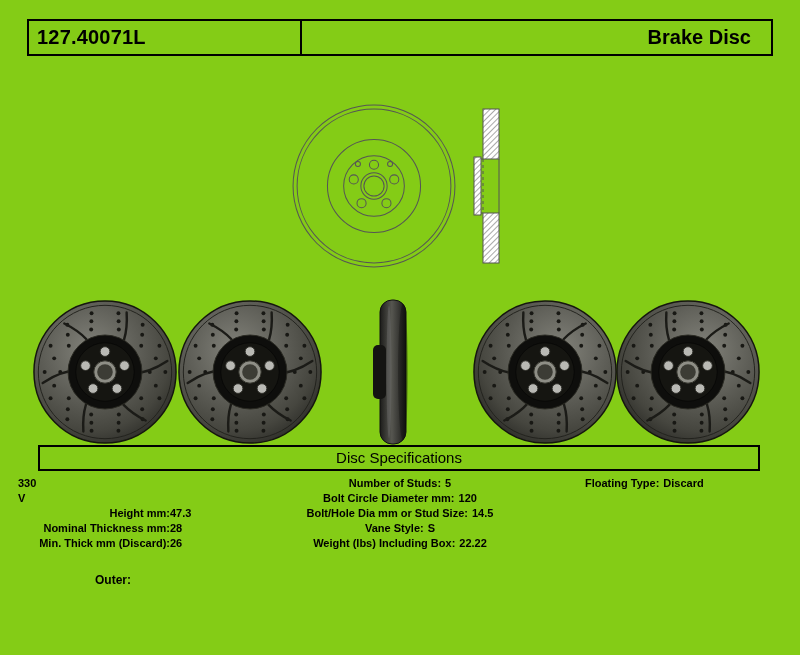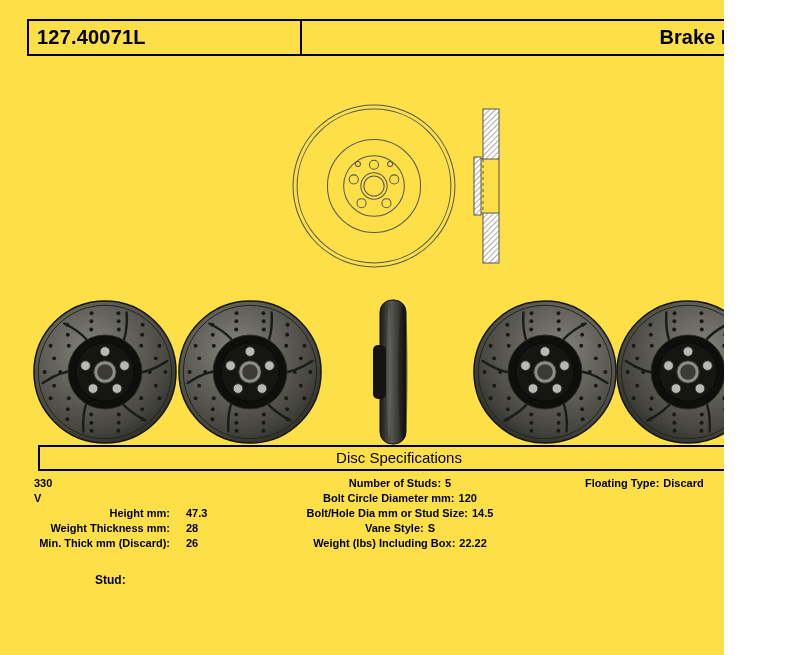--- a/index.html
+++ b/index.html
@@ -1,26 +1,26 @@
 <!DOCTYPE html>
 <html><head>
 <meta charset="utf-8">
 <style>
   * { margin:0; padding:0; box-sizing:border-box; }
   html,body { background:#fff; }
   body { font-family:"Liberation Sans", sans-serif; color:#000; }
-  .page { position:relative; width:724px; height:655px; background:#fde047; overflow:hidden; }
+  .page { position:relative; width:800px; height:655px; background:#84cc16; overflow:hidden; }
 
   
   .header { position:absolute; left:27px; top:19px; width:746px; height:37px;
             border:2px solid #000; display:flex; }
   .header-left { width:273px; border-right:2px solid #000; display:flex; align-items:center;
                  padding-left:8px; font-weight:bold; font-size:20px; letter-spacing:0.2px; }
   .header-right { flex:1; display:flex; align-items:center; justify-content:flex-end;
-                  padding-right:8px; font-weight:bold; font-size:20px;margin-left:48px; }
+                  padding-right:20px; font-weight:bold; font-size:20px;margin-left:48px; }
 
   
   .tech-front { position:absolute; left:288px; top:100px; width:172px; height:172px; }
   .tech-side  { position:absolute; left:470px; top:105px; width:38px;  height:162px; }
 
   
   .rotor-photo { position:absolute; width:146px; height:146px; top:299px; }
   .rotor-1 { left:32px; }
   .rotor-2 { left:177px; }
   .rotor-4 { left:472px; transform:scaleX(-1); }
@@ -28,21 +28,21 @@
   .rotor-edge { position:absolute; left:365px; top:297px; width:56px; height:150px; }
 
   
   .spec-bar { position:absolute; left:38px; top:445px; width:722px; height:26px;
               border:2px solid #000; text-align:center; font-weight:normal; font-size:15px;
               line-height:22px; }
   .col { position:absolute; font-size:11px; font-weight:bold; line-height:15px; }
   .col-left { left:18px; top:476px; width:190px; }
   .col-left .row { display:flex; }
   .col-left .lbl { width:152px; text-align:right; white-space:nowrap; }
-  .col-left .val { margin-left:16px; white-space:nowrap; }
+  .col-left .val { margin-left:0; white-space:nowrap; }
   .col-center { left:250px; top:476px; width:300px; text-align:center; }
   .col-center .val { margin-left:4px; }
   .col-right { left:585px; top:476px; }
   .col-right .val { margin-left:4px; }
 
   .note { position:absolute; left:95px; top:573px; font-size:12px; font-weight:bold; }
 
   .svg-defs { position:absolute; width:0; height:0; overflow:hidden; }
 </style>
 </head>
@@ -193,21 +193,21 @@
       <span class="val">330</span>
     </div>
     <div class="row">
       <span class="val">V</span>
     </div>
     <div class="row">
       <span class="lbl">Height mm:</span>
       <span class="val">47.3</span>
     </div>
     <div class="row">
-      <span class="lbl">Weight Thickness mm:</span>
+      <span class="lbl">Nominal Thickness mm:</span>
       <span class="val">28</span>
     </div>
     <div class="row">
       <span class="lbl">Min. Thick mm (Discard):</span>
       <span class="val">26</span>
     </div>
   </div>
 
   <div class="col col-center">
     <div class="row">
@@ -226,15 +226,15 @@
       <span class="lbl">Weight (lbs) Including Box:</span><span class="val">22.22</span>
     </div>
   </div>
 
   <div class="col col-right">
     <div class="row">
       <span class="lbl">Floating Type:</span><span class="val">Discard</span>
     </div>
   </div>
 
-  <div class="note">Stud:</div>
+  <div class="note">Outer:</div>
 
 </div>
 
 </body></html>

